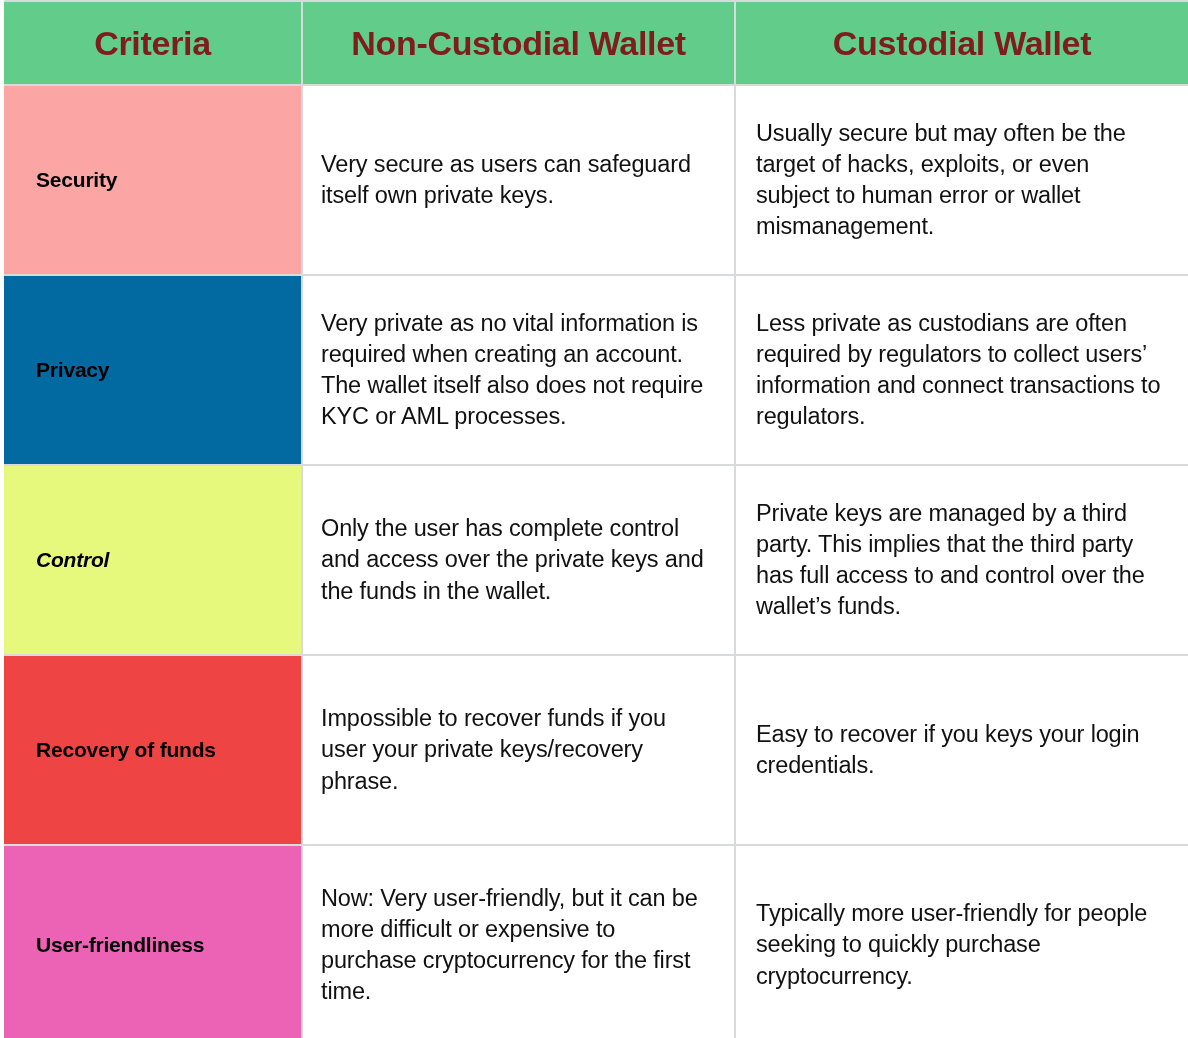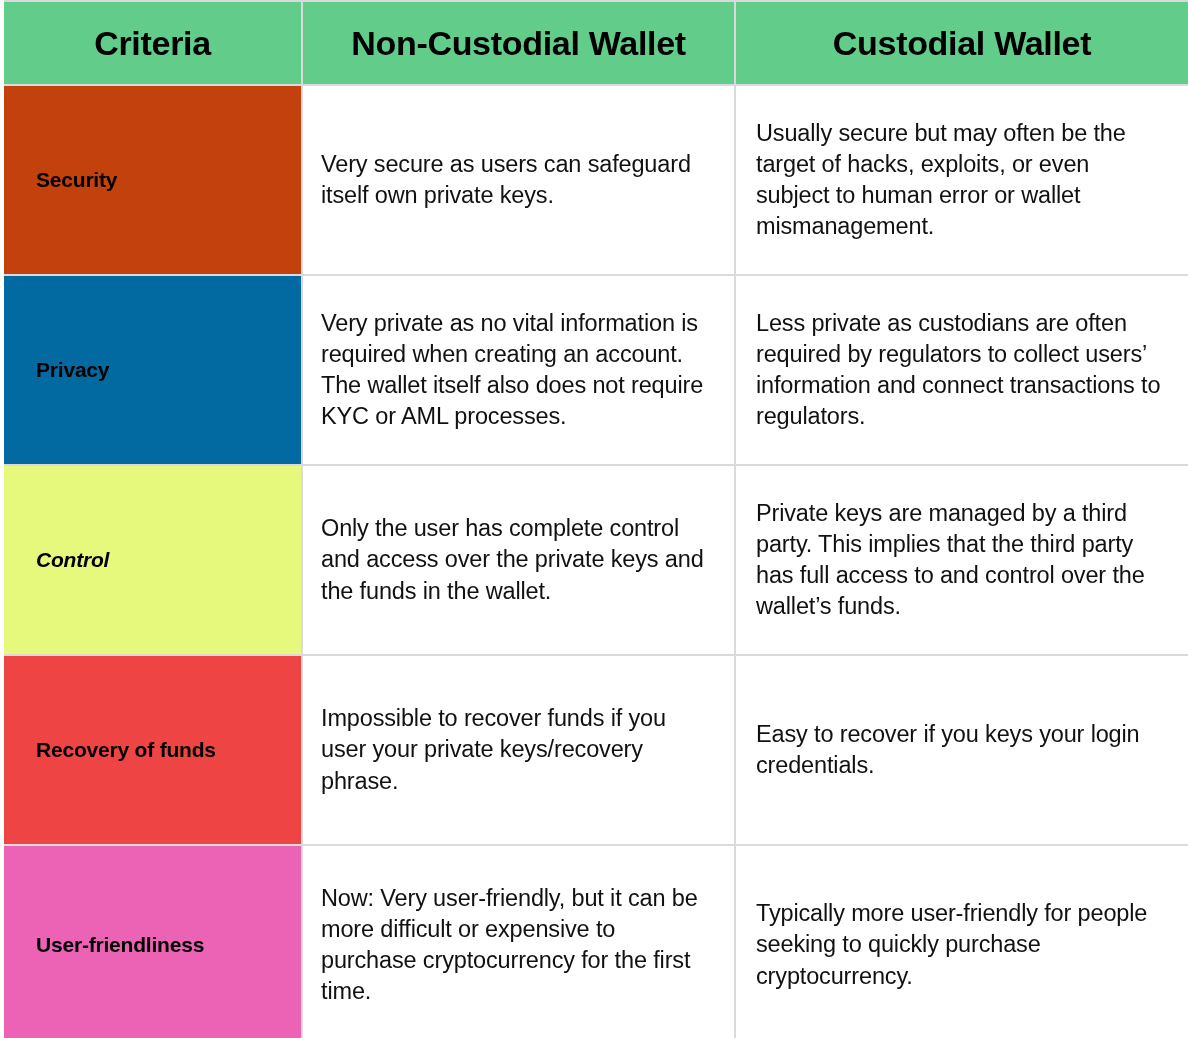--- a/index.html
+++ b/index.html
@@ -28,21 +28,21 @@
     table-layout: fixed;
   }
 
   col.col-criteria { width: 300px; }
   col.col-noncustodial { width: 433px; }
   col.col-custodial { width: 455px; }
 
   
   thead th {
     background: #62cd8a;
-    color: #000000;
+    color: #7f1d1d;
     font-size: 34px;
     font-weight: bold;
     vertical-align: middle;
     height: 82px;
     padding: 0 6px;
     border: 2px solid #d8dadc;
     letter-spacing: -0.3px;
   }
   thead th.h-criteria { border-left: 4px solid #ffffff; }
   thead th.h-custodial { border-right: 4px solid #ffffff; }
@@ -95,21 +95,21 @@
     <thead>
       <tr>
         <th class="h-criteria">Criteria</th>
         <th class="h-noncustodial">Non-Custodial Wallet</th>
         <th class="h-custodial">Custodial Wallet</th>
       </tr>
     </thead>
     <tbody>
 
       <tr>
-        <td class="label-cell" style="background: #c2410c;">Security</td>
+        <td class="label-cell" style="background: #fca5a5;">Security</td>
         <td class="text-cell non-custodial">
           <span class="cell-text">Very secure as users can safeguard itself own private keys.</span>
         </td>
         <td class="text-cell custodial">
           <span class="cell-text">Usually secure but may often be the target of hacks, exploits, or even subject to human error or wallet mismanagement.</span>
         </td>
       </tr>
 
       <tr>
         <td class="label-cell" style="background: #0369a1;">Privacy</td>

